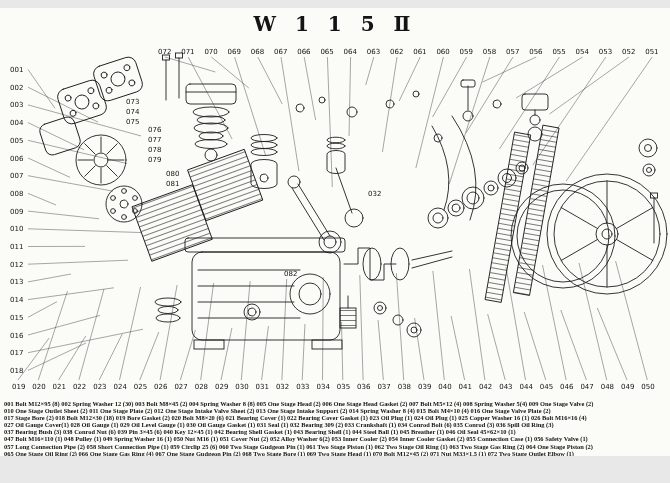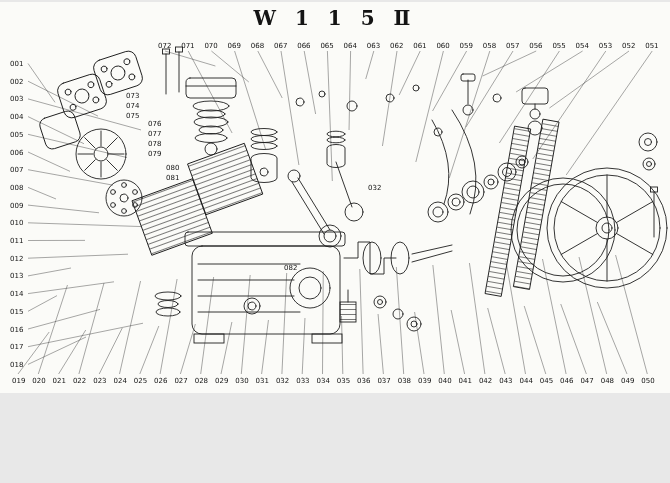--- a/index.html
+++ b/index.html
@@ -1,17 +1,17 @@
 <!DOCTYPE html>
 <html><head>
 <meta charset="utf-8">
 <style>
   html,body{margin:0;padding:0;background:#e8e8e8;}
   .page{
-    position:relative;width:670px;height:391px;margin:2px auto;
+    position:relative;width:670px;height:448px;margin:8px auto;
     background:#fbfbf8;overflow:hidden;
     font-family:"DejaVu Sans",sans-serif;color:#111;
   }
   .title{
     position:absolute;top:4px;left:0;width:670px;text-align:center;
     font-family:"DejaVu Serif",serif;font-size:20px;font-weight:600;
     letter-spacing:6px;color:#141414;
   }
   svg{position:absolute;top:0;left:0;}
   #labels text{fill:#121212;font-size:7px;font-family:"DejaVu Sans",sans-serif;}

